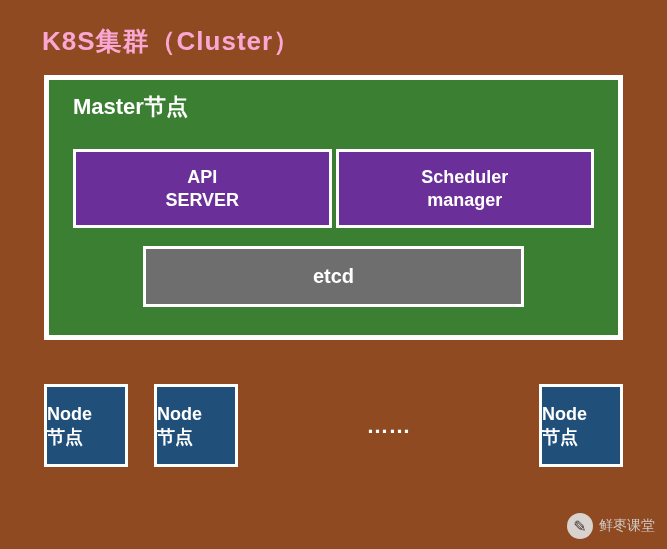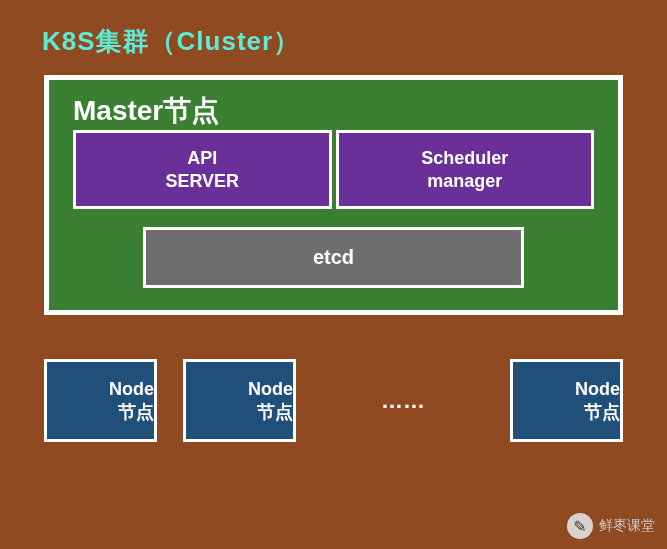--- a/index.html
+++ b/index.html
@@ -8,38 +8,38 @@
     height: 549px;
     background: #8f4a22;
     font-family: "Microsoft YaHei", "SimHei", Arial, sans-serif;
     position: relative;
     overflow: hidden;
   }
   .container {
     padding: 24px 30px 0 30px;
   }
   .title {
-    color: #5eead4;
+    color: #f9a8d4;
     font-size: 26px;
     font-weight: bold;
     margin-bottom: 16px;
     letter-spacing: 1px;
     padding-left: 12px;
   }
   .master-box {
     border: 5px solid #ffffff;
     background: #3a7f32;
     padding: 12px 24px 22px 24px;
     margin: 0 14px;
   }
   .master-title {
     color: #ffffff;
-    font-size: 28px;
+    font-size: 22px;
     font-weight: bold;
-    margin-bottom: 0;
+    margin-bottom: 27px;
   }
   .master-row {
     display: flex;
     gap: 4px;
     margin-bottom: 18px;
   }
   .comp-box {
     flex: 1;
     background: #6b2f99;
     border: 3px solid #ffffff;
@@ -54,37 +54,37 @@
     justify-content: center;
   }
   .etcd-box {
     background: #6e6e6e;
     border: 3px solid #ffffff;
     color: #ffffff;
     text-align: center;
     font-size: 20px;
     font-weight: bold;
     padding: 16px 13px;
-    margin: 0 70px;
+    margin: 6px 70px;
   }
   .nodes-row {
     display: flex;
     align-items: center;
     gap: 26px;
     margin: 44px 14px 0 14px;
   }
   .node-box {
     background: #204f7a;
     border: 3px solid #ffffff;
     color: #ffffff;
-    text-align: right;
+    text-align: left;
     font-weight: bold;
     font-size: 18px;
     padding: 16px 0;
-    width: 113px;
+    width: 84px;
     line-height: 1.25;
   }
   .ellipsis {
     color: #ffffff;
     font-size: 22px;
     font-weight: bold;
     flex: 1;
     text-align: center;
   }
   .watermark {

